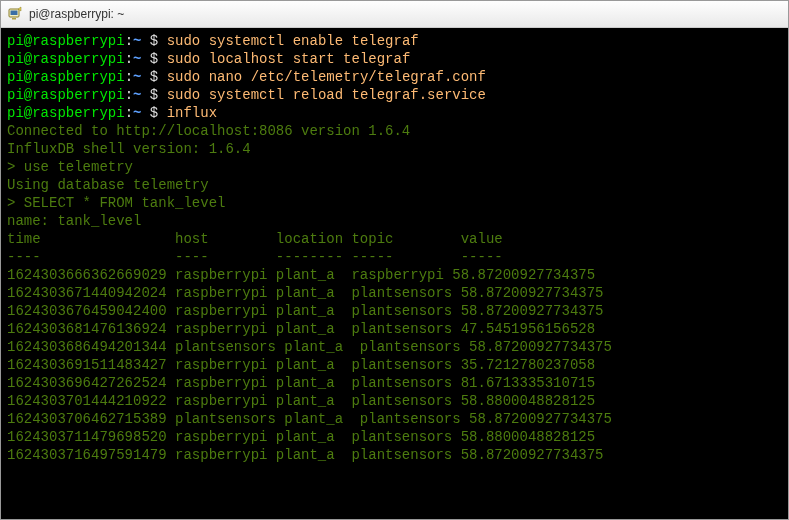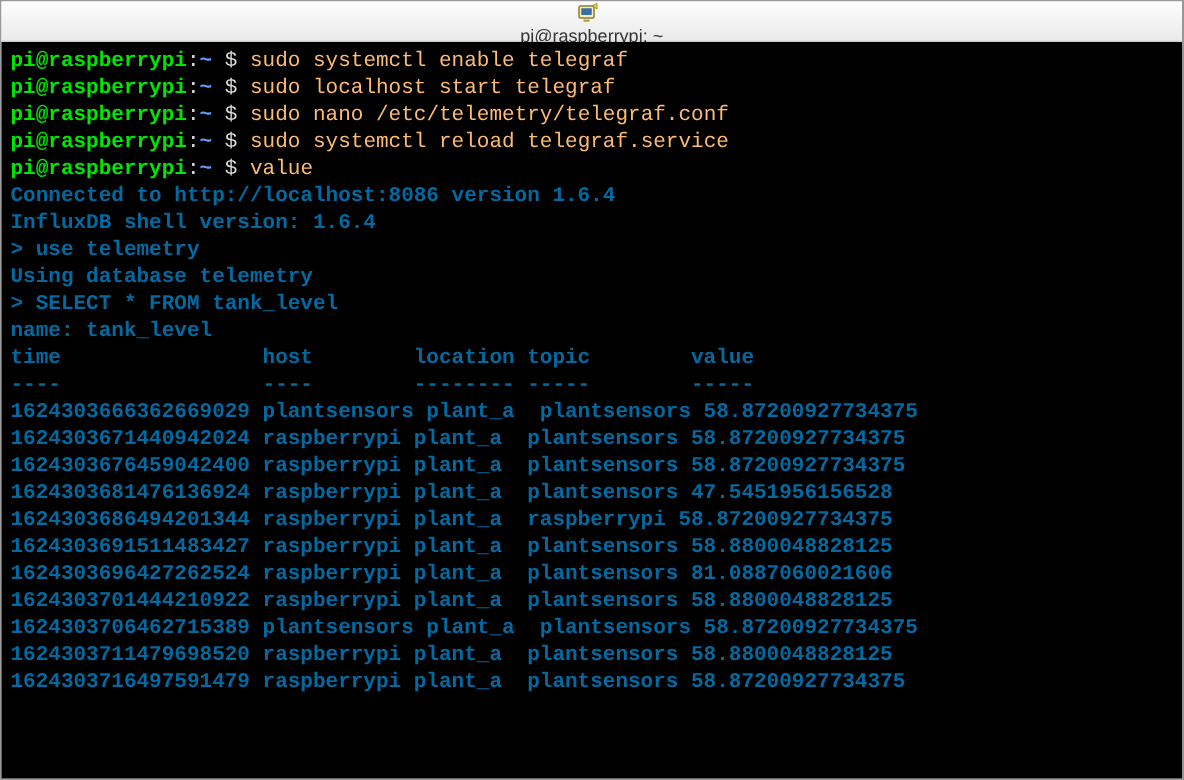--- a/index.html
+++ b/index.html
@@ -20,46 +20,45 @@
   }
   .titlebar {
     height: 26px;
     background: linear-gradient(#fefefe, #e9e9e9);
     border-bottom: 1px solid #ccc;
     display: flex;
     align-items: center;
     padding: 0 6px;
     font-size: 12px;
     color: #333;
-    flex-direction: column;
   }
   .titlebar .icon {
     width: 16px;
     height: 16px;
     margin-right: 6px;
     display: inline-flex;
     align-items: center;
     justify-content: center;
   }
   .terminal {
     flex: 1;
     background: #000;
     color: #ddd;
     font-family: "Courier New", monospace;
     font-size: 14px;
     line-height: 18px;
     padding: 4px 6px;
     overflow: hidden;
     white-space: pre;
   }
-  .prompt-user { color: #00e600; font-weight: bold; }
+  .prompt-user { color: #00e600; font-weight: normal; }
   .prompt-tilde { color: #5ea1ff; font-weight: bold; }
   .prompt-symbol { color: #ddd; }
   .cmd { color: #fdba74; }
-  .out { color: #0369a1; font-weight: bold; }
+  .out { color: #4d7c0f; }
 </style>
 </head>
 <body>
 
 <div class="window">
   <div class="titlebar">
     <span class="icon">
       <svg width="16" height="16" viewBox="0 0 16 16">
         <rect x="2" y="3" width="10" height="8" rx="1" fill="#f5f0c0" stroke="#8a7d2a" stroke-width="1"></rect>
         <rect x="3.5" y="4.5" width="7" height="4.5" fill="#3a6ea5"></rect>
@@ -67,33 +66,33 @@
         <path d="M11 3 L14 1 L14 5 Z" fill="#e6d050" stroke="#8a7d2a" stroke-width="0.5"></path>
       </svg>
     </span>
     <span>pi@raspberrypi: ~</span>
   </div>
 
   <div class="terminal"><span><span class="prompt-user">pi@raspberrypi</span><span class="prompt-symbol">:</span><span class="prompt-tilde">~</span><span class="prompt-symbol"> $ </span><span class="cmd">sudo systemctl enable telegraf</span></span>
 <span><span class="prompt-user">pi@raspberrypi</span><span class="prompt-symbol">:</span><span class="prompt-tilde">~</span><span class="prompt-symbol"> $ </span><span class="cmd">sudo localhost start telegraf</span></span>
 <span><span class="prompt-user">pi@raspberrypi</span><span class="prompt-symbol">:</span><span class="prompt-tilde">~</span><span class="prompt-symbol"> $ </span><span class="cmd">sudo nano /etc/telemetry/telegraf.conf</span></span>
 <span><span class="prompt-user">pi@raspberrypi</span><span class="prompt-symbol">:</span><span class="prompt-tilde">~</span><span class="prompt-symbol"> $ </span><span class="cmd">sudo systemctl reload telegraf.service</span></span>
-<span><span class="prompt-user">pi@raspberrypi</span><span class="prompt-symbol">:</span><span class="prompt-tilde">~</span><span class="prompt-symbol"> $ </span><span class="cmd">value</span></span>
+<span><span class="prompt-user">pi@raspberrypi</span><span class="prompt-symbol">:</span><span class="prompt-tilde">~</span><span class="prompt-symbol"> $ </span><span class="cmd">influx</span></span>
 <span class="out">Connected to http://localhost:8086 version 1.6.4</span>
 <span class="out">InfluxDB shell version: 1.6.4</span>
 <span class="out">&gt; use telemetry</span>
 <span class="out">Using database telemetry</span>
 <span class="out">&gt; SELECT * FROM tank_level</span>
 <span class="out">name: tank_level</span>
 <span class="out">time                host        location topic        value</span>
 <span class="out">----                ----        -------- -----        -----</span>
-<span class="out">1624303666362669029 plantsensors plant_a  plantsensors 58.87200927734375</span>
+<span class="out">1624303666362669029 raspberrypi plant_a  raspberrypi 58.87200927734375</span>
 <span class="out">1624303671440942024 raspberrypi plant_a  plantsensors 58.87200927734375</span>
 <span class="out">1624303676459042400 raspberrypi plant_a  plantsensors 58.87200927734375</span>
 <span class="out">1624303681476136924 raspberrypi plant_a  plantsensors 47.5451956156528</span>
-<span class="out">1624303686494201344 raspberrypi plant_a  raspberrypi 58.87200927734375</span>
-<span class="out">1624303691511483427 raspberrypi plant_a  plantsensors 58.8800048828125</span>
-<span class="out">1624303696427262524 raspberrypi plant_a  plantsensors 81.0887060021606</span>
+<span class="out">1624303686494201344 plantsensors plant_a  plantsensors 58.87200927734375</span>
+<span class="out">1624303691511483427 raspberrypi plant_a  plantsensors 35.7212780237058</span>
+<span class="out">1624303696427262524 raspberrypi plant_a  plantsensors 81.6713335310715</span>
 <span class="out">1624303701444210922 raspberrypi plant_a  plantsensors 58.8800048828125</span>
 <span class="out">1624303706462715389 plantsensors plant_a  plantsensors 58.87200927734375</span>
 <span class="out">1624303711479698520 raspberrypi plant_a  plantsensors 58.8800048828125</span>
 <span class="out">1624303716497591479 raspberrypi plant_a  plantsensors 58.87200927734375</span></div>
 </div>
 
 </body></html>

